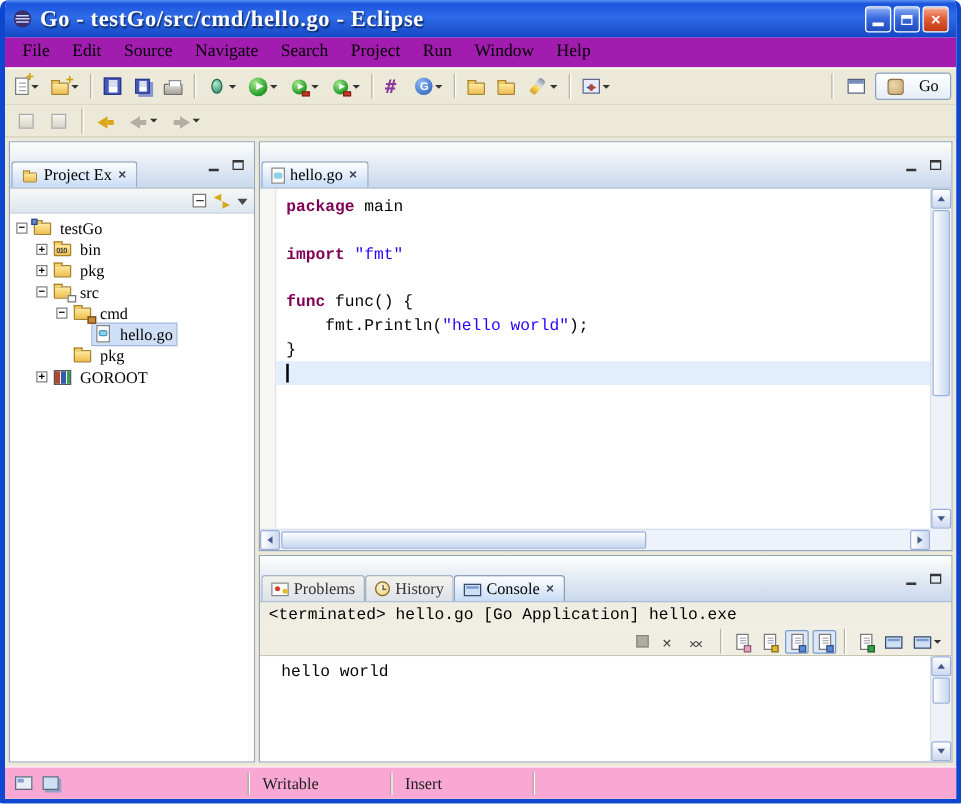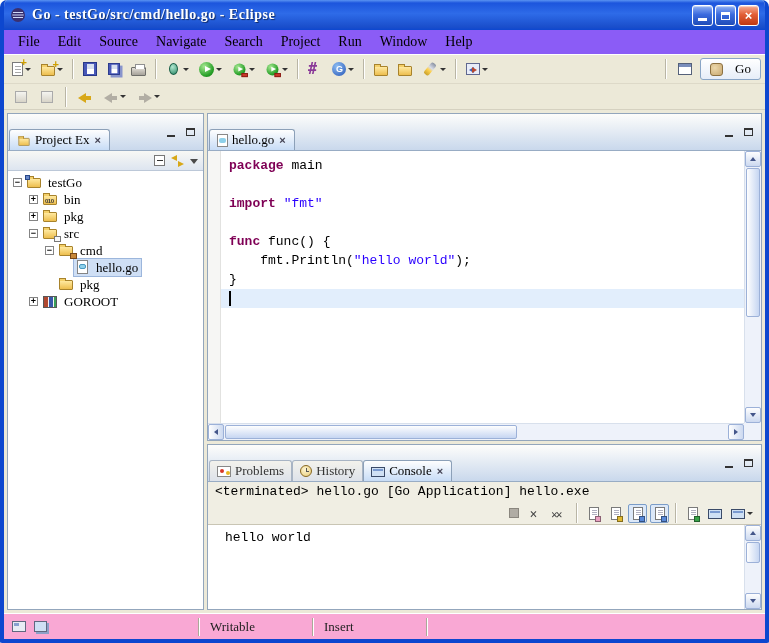--- a/index.html
+++ b/index.html
@@ -6,33 +6,33 @@
   html,body{width:769px;height:643px;overflow:hidden}
   body{font-family:"Liberation Serif","DejaVu Serif",serif;font-size:13px;background:#fff}
 
   .window{width:769px;height:643px;display:flex;flex-direction:column;
     border:4px solid #0d47cf;border-top:none;border-radius:7px 7px 2px 2px;
     overflow:hidden;background:#ece9d8}
 
   
   .titlebar{height:30px;flex:none;display:flex;align-items:center;gap:6px;padding:0 6px;
     background:linear-gradient(180deg,#5a93f2 0%,#1c55dd 10%,#2e6be8 45%,#1a4ecb 90%,#0d47cf 100%);}
-  .title-text{flex:1;color:#fff;font-weight:bold;font-size:14px;letter-spacing:.5px;
+  .title-text{flex:1;color:#fff;font-weight:bold;font-size:18px;letter-spacing:.5px;
     text-shadow:1px 1px 1px rgba(0,0,0,.55);white-space:nowrap;overflow:hidden}
   .tbtns{display:flex;gap:2px}
   .tbtn{width:21px;height:21px;border-radius:3px;border:1px solid #fff;
     background:linear-gradient(180deg,#8fb0f4,#3a6ade 45%,#1f4cb8);
     display:flex;align-items:center;justify-content:center;color:#fff;
     font:bold 13px/13px "Liberation Sans",sans-serif;box-shadow:inset 0 1px 1px rgba(255,255,255,.5)}
   .tbtn.close{background:linear-gradient(180deg,#f6ac92,#e25f37 45%,#bf3812)}
   .g-minimize{width:9px;height:3px;background:#fff;margin-top:9px}
   .g-restore{width:9px;height:8px;border:1px solid #fff;border-top:3px solid #fff;margin-top:2px;background:transparent}
 
   
-  .menubar{height:24px;flex:none;display:flex;align-items:center;padding:0 6px;gap:2px;background:#8b5cf6}
+  .menubar{height:24px;flex:none;display:flex;align-items:center;padding:0 6px;gap:2px;background:#a21caf}
   .menu-item{padding:2px 8px;font-size:14px;color:#000;cursor:default}
 
   
   .toolbar1{height:30px;flex:none;display:flex;align-items:center;padding:0 4px;gap:2px;
     background:#ece9d8;border-top:1px solid #fff;border-bottom:1px solid #ddd9c8}
   .toolbar2{height:26px;flex:none;display:flex;align-items:center;padding:0 6px;gap:4px;
     background:#ece9d8;border-bottom:1px solid #d5d1c0}
   .tb-sep{width:2px;height:20px;border-left:1px solid #b9b5a5;border-right:1px solid #fff;margin:0 3px;flex:none}
   .tb-btn{height:24px;min-width:22px;display:flex;align-items:center;justify-content:center;
     gap:2px;padding:0 3px;border:1px solid transparent;border-radius:2px}

